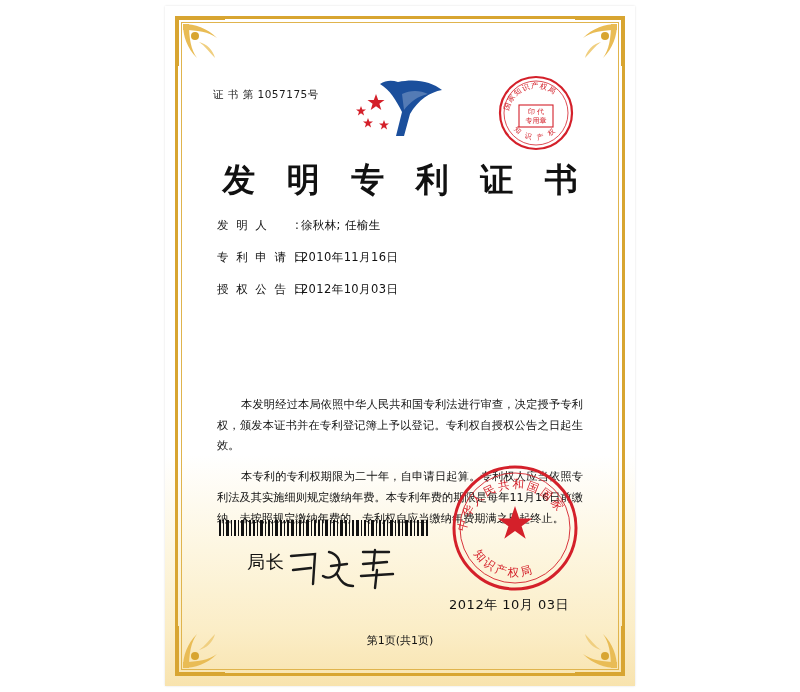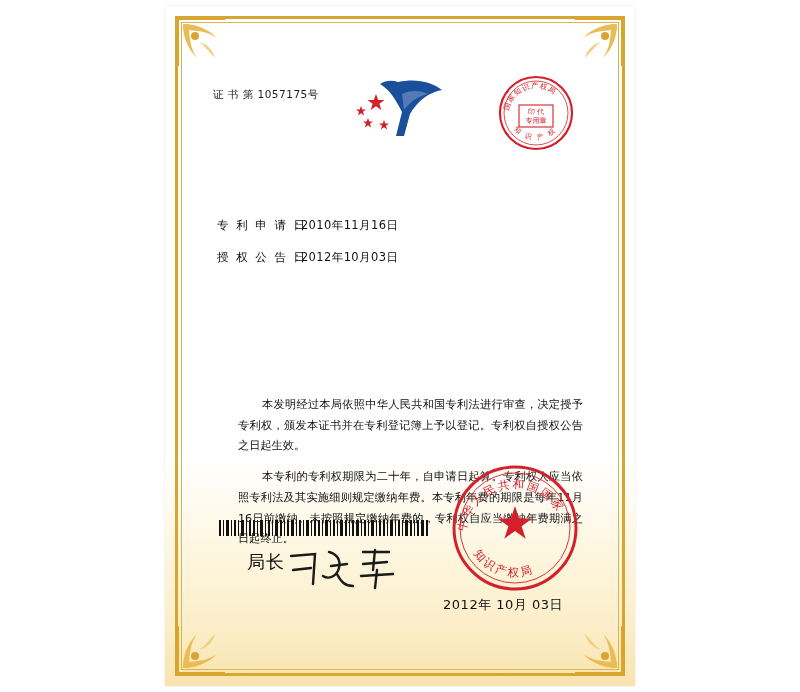--- a/index.html
+++ b/index.html
@@ -133,21 +133,21 @@
     position: absolute;
     left: 18px;
     right: 18px;
     top: 355px;
     font-size: 11.2px;
     line-height: 1.85;
     color: #111111;
     text-align: justify;
     font-family: "DejaVu Sans", sans-serif;
   }
-  .para { text-indent: 24px; margin-bottom: 10px; margin-left: 21px; }
+  .para { text-indent: 24px; margin-bottom: 10px; }
 
   .barcode {
     position: absolute;
     left: 20px;
     top: 480px;
     width: 210px;
     height: 16px;
   }
 
   .big-stamp {
@@ -170,21 +170,21 @@
   .signature {
     position: absolute;
     left: 86px;
     bottom: 56px;
     width: 120px;
     height: 52px;
   }
 
   .issue-date {
     position: absolute;
-    right: 38px;
+    right: 32px;
     bottom: 38px;
     font-size: 13px;
     color: #111;
     letter-spacing: 0.5px;
     font-family: "DejaVu Sans", sans-serif;
   }
 
   .page-num {
     position: absolute;
     left: 0;
@@ -270,22 +270,26 @@
           <rect x="22" y="31" width="34" height="22" fill="none" stroke="#d4202a" stroke-width="1.1"></rect>
           <text x="39" y="40" font-size="7" fill="#d4202a" text-anchor="middle" font-family="DejaVu Serif, serif">印 代</text>
           <text x="39" y="49" font-size="7" fill="#d4202a" text-anchor="middle" font-family="DejaVu Serif, serif">专用章</text>
           <path id="botarc" d="M 13 48 A 28 28 0 0 0 65 48" fill="none"></path>
           <text font-size="7" fill="#d4202a" font-family="DejaVu Serif, serif" letter-spacing="2">
             <textPath href="#botarc" startOffset="12%">知 识 产 权</textPath>
           </text>
         </svg>
       </div>
 
+      <div class="title">发 明 专 利 证 书</div>
 
       <div class="fields">
+        <div class="field-row">
+          <span class="field-label">发 明 人</span><span class="field-colon">:</span><span class="field-value">徐秋林; 任榆生</span>
+        </div>
         <div class="field-row">
           <span class="field-label">专 利 申 请 日</span><span class="field-colon">:</span><span class="field-value">2010年11月16日</span>
         </div>
         <div class="field-row">
           <span class="field-label">授 权 公 告 日</span><span class="field-colon">:</span><span class="field-value">2012年10月03日</span>
         </div>
       </div>
 
       <div class="paras">
         <div class="para">本发明经过本局依照中华人民共和国专利法进行审查，决定授予专利权，颁发本证书并在专利登记簿上予以登记。专利权自授权公告之日起生效。</div>
@@ -386,16 +390,17 @@
             <textPath href="#bigarc-bot" startOffset="10%">知识产权局</textPath>
           </text>
           <g fill="#d4202a" transform="translate(66,62)">
             <polygon points="0,-18 4.2,-5.5 17.2,-5.5 6.6,2.2 10.7,14.7 0,7 -10.7,14.7 -6.6,2.2 -17.2,-5.5 -4.2,-5.5"></polygon>
           </g>
         </svg>
       </div>
 
       <div class="issue-date">2012年 10月 03日</div>
 
+      <div class="page-num">第1页(共1页)</div>
 
     </div>
   </div>
 </div>
 
 </body></html>

